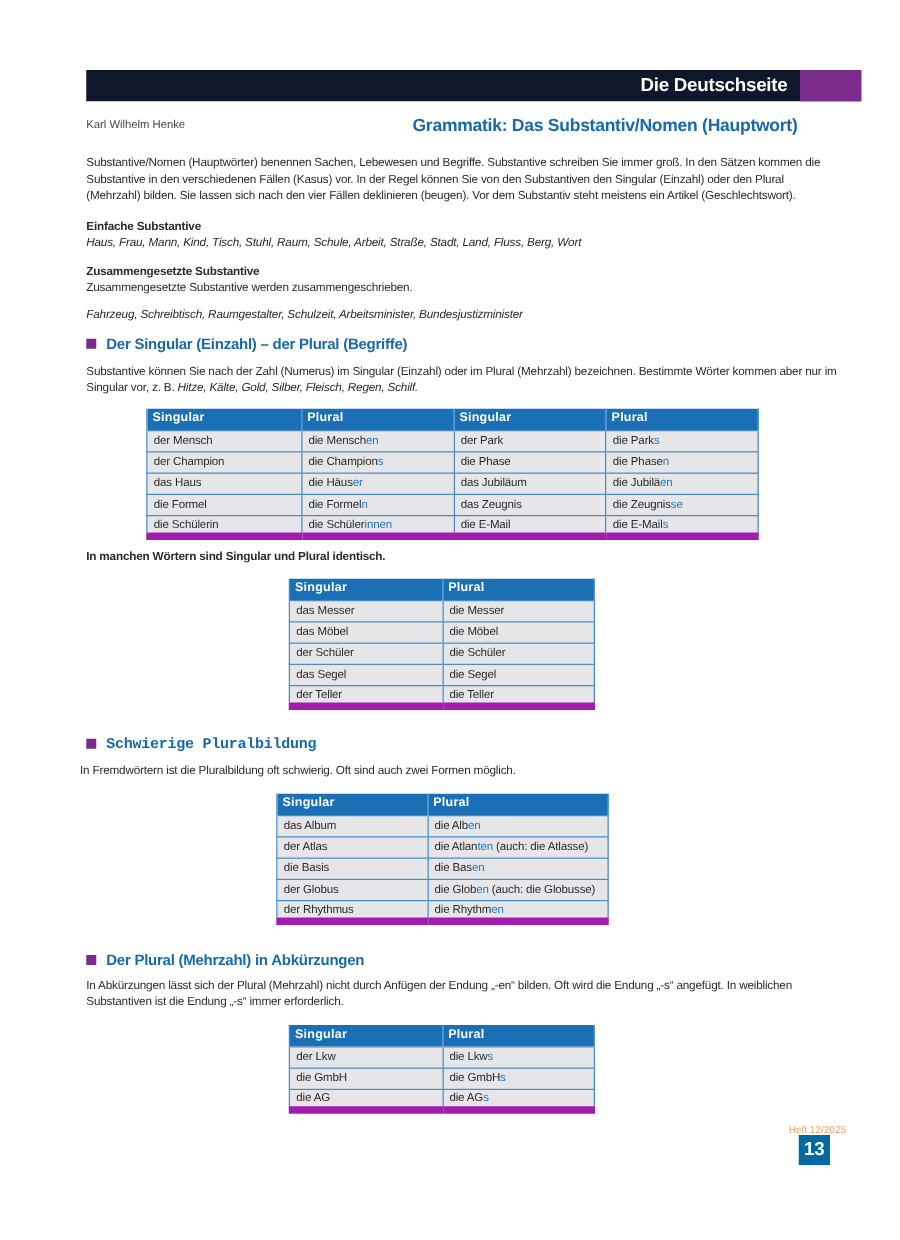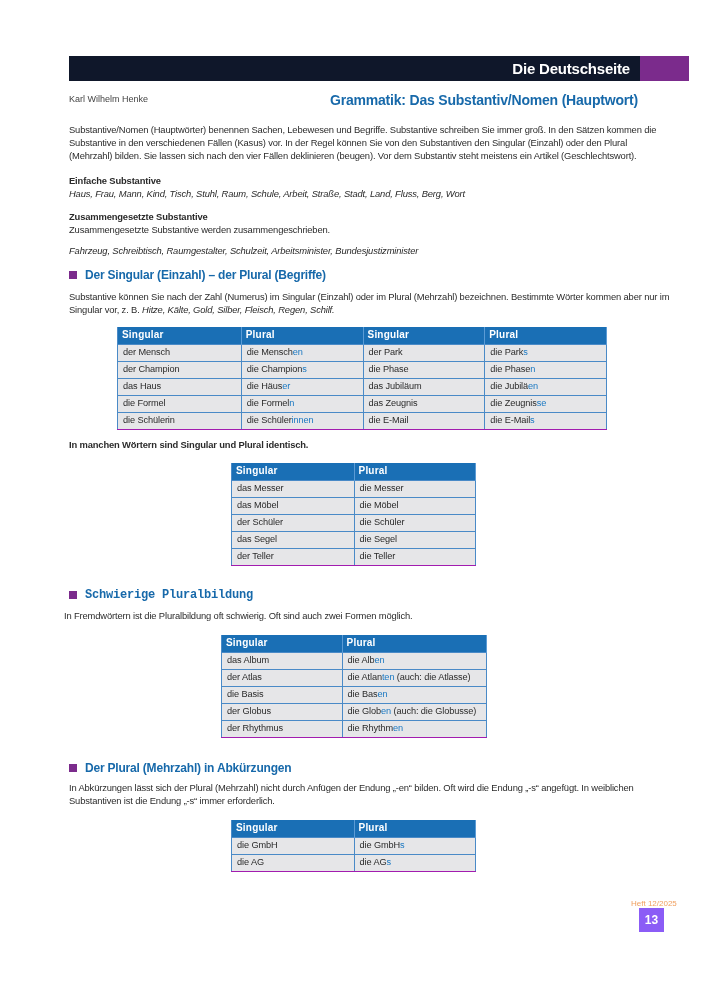--- a/index.html
+++ b/index.html
@@ -46,28 +46,28 @@
   table.grid th {
     background: #1a6fb5; color: #fff; font-weight: bold; text-align: left;
     font-size: 10px; height: 17px; padding: 0 4px; border-right: 1px solid #5b9bd5;
     letter-spacing: 0.2px;
   }
   table.grid td {
     background: #e6e6e8; height: 17px; padding: 0 5px;
     border: 1px solid #4a8ac7; color: #2a2a2a; letter-spacing: -0.1px;
   }
   table.grid tr td:first-child, table.grid tr th:first-child { border-left: 1px solid #4a8ac7; }
-  table.grid tr:last-child td { border-bottom: 1px solid #a21caf; }
+  table.grid tr:last-child td { border-bottom: 6px solid #a21caf; }
   .end { color: #1a78c2; }
   .folio-label {
     position: absolute; left: 631px; top: 898px; font-size: 8px; color: #f0a060;
   }
   .folio-box {
     position: absolute; left: 639px; top: 908px; width: 25px; height: 24px;
-    background: #8b5cf6; color: #fff; font-weight: bold; font-size: 12px;
+    background: #0369a1; color: #fff; font-weight: bold; font-size: 15px;
     text-align: center; line-height: 24px;
   }
   .abs { position: absolute; }
 </style>
 </head>
 <body>
 
 <div class="banner">
   <span class="banner-title">Die Deutschseite</span>
   <span class="banner-accent"></span>
@@ -215,20 +215,24 @@
 
 <table class="grid" style="left:231px; top:820px; width:245px;">
   <thead>
     <tr>
       <th style="width:123px">Singular</th>
       <th style="width:122px">Plural</th>
     </tr>
   </thead>
   <tbody>
     <tr>
+        <td>der Lkw</td>
+        <td><span>die Lkw</span><span class="end">s</span></td>
+      </tr>
+    <tr>
         <td>die GmbH</td>
         <td><span>die GmbH</span><span class="end">s</span></td>
       </tr>
     <tr>
         <td>die AG</td>
         <td><span>die AG</span><span class="end">s</span></td>
       </tr>
   </tbody>
 </table>
 

